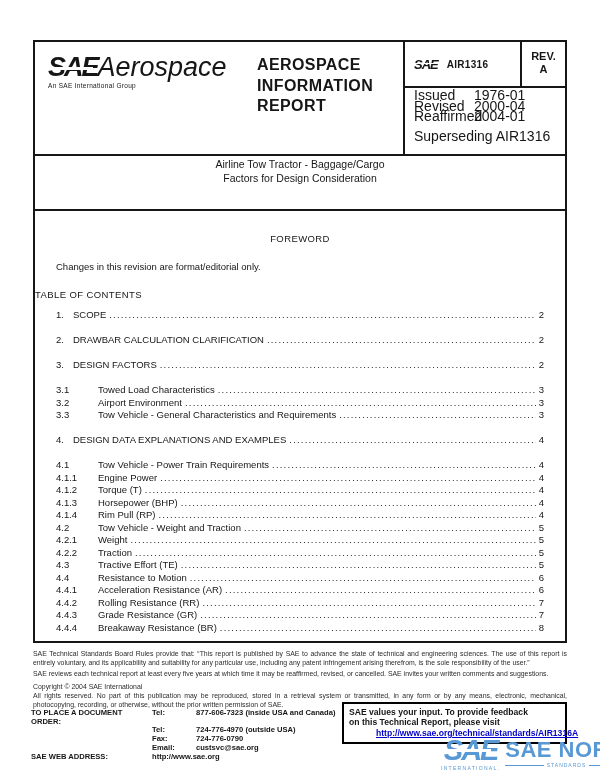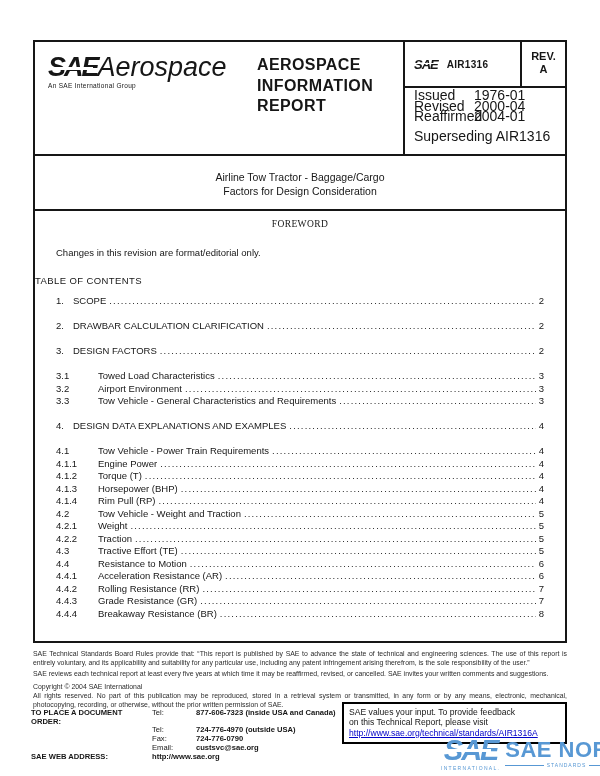--- a/index.html
+++ b/index.html
@@ -28,25 +28,25 @@
   .sae-sm .stripe { position:absolute; left:0; right:3px; top:6px; height:1.5px; background:#fff; }
   .air-num { font-size:10px; font-weight:bold; margin-left:9px; letter-spacing:.3px; }
   .rev-cell { width:43px; text-align:center; font-size:11px; font-weight:bold; line-height:13px; padding-top:8px; }
   .hr-bottom { flex:1 1 auto; padding:2px 0 0 9px; font-size:14px; line-height:10.5px; }
   .date-row { display:flex; }
   .date-label { width:60px; }
   .superseding { margin-top:9px; }
 
   
   .title-bar { border-top:2px solid #161616; height:55px; text-align:center;
-               font-size:10.5px; line-height:13.5px; padding-top:15px; }
+               font-size:10.5px; line-height:13.5px; padding-top:2px; }
 
   
   .content { border-top:2px solid #161616; height:432px; font-size:9.5px; }
-  .foreword-h { text-align:center; padding-top:7px; line-height:13px; letter-spacing:.4px;font-family:Liberation Serif, serif; }
+  .foreword-h { text-align:center; padding-top:21px; line-height:13px; letter-spacing:.4px; }
   .changes { margin:15px 0 0 21px; line-height:13px; }
   .toc-h { text-align:left; margin-top:15px; line-height:13px; letter-spacing:.4px; }
   .toc { margin:8px 21px 0 21px; }
   .toc-row { display:flex; align-items:baseline; line-height:12.5px; }
   .toc-row.gap { margin-top:12.5px; }
   .toc-num { flex:0 0 auto; }
   .toc-num.major { width:17px; }
   .toc-num.sub { width:42px; }
   .toc-title { flex:0 0 auto; padding-right:3px; white-space:nowrap; }
   .toc-dots { flex:1 1 auto; overflow:hidden; white-space:nowrap; letter-spacing:1.2px; }
@@ -55,28 +55,28 @@
   
   .legal { position:absolute; left:33px; top:650px; width:534px; font-size:6.9px;
            line-height:8.7px; color:#2b2b2b; text-align:justify; }
   .legal .p2 { margin-top:3px; }
   .legal .p3 { margin-top:4px; }
 
   
   .contact { position:absolute; left:31px; top:709px; font-size:7.6px; line-height:8.7px; }
   .c-row { display:flex; }
   .c-l1 { width:121px; font-weight:bold; }
-  .c-l2 { width:44px; font-weight:normal; }
+  .c-l2 { width:44px; font-weight:bold; }
   .c-v  { font-weight:bold; }
   .c-v.normal { font-weight:bold; }
 
   
   .feedback { position:absolute; left:342px; top:702px; width:225px; border:2px solid #000;
-              padding:3px 5px 4px 5px; font-size:8.6px; font-weight:normal; line-height:10.4px; background:#fff; }
-  .feedback .fb-link { text-decoration:underline; cursor:pointer; }
+              padding:3px 5px 4px 5px; font-size:8.6px; font-weight:bold; line-height:10.4px; background:#fff; }
+  .feedback .fb-link { text-decoration:underline; cursor:pointer;margin-left:27px; }
 
   
   .watermark { position:absolute; left:441px; top:737px; display:flex; gap:5px; }
   .wm-left { text-align:center; }
   .wm-sae { position:relative; display:inline-block; font-size:29px; line-height:26px;
             font-weight:bold; font-style:italic; letter-spacing:-2px; }
   .wm-sae .stripe { position:absolute; left:2px; right:6px; top:12px; height:2.5px; background:#fff; }
   .wm-intl { font-size:5px; letter-spacing:1.3px; margin-top:1px; }
   .wm-right { padding-top:2px; min-width:96px; text-align:center; }
   .wm-name { font-size:22px; line-height:21px; font-weight:bold; letter-spacing:.5px; white-space:nowrap; }

